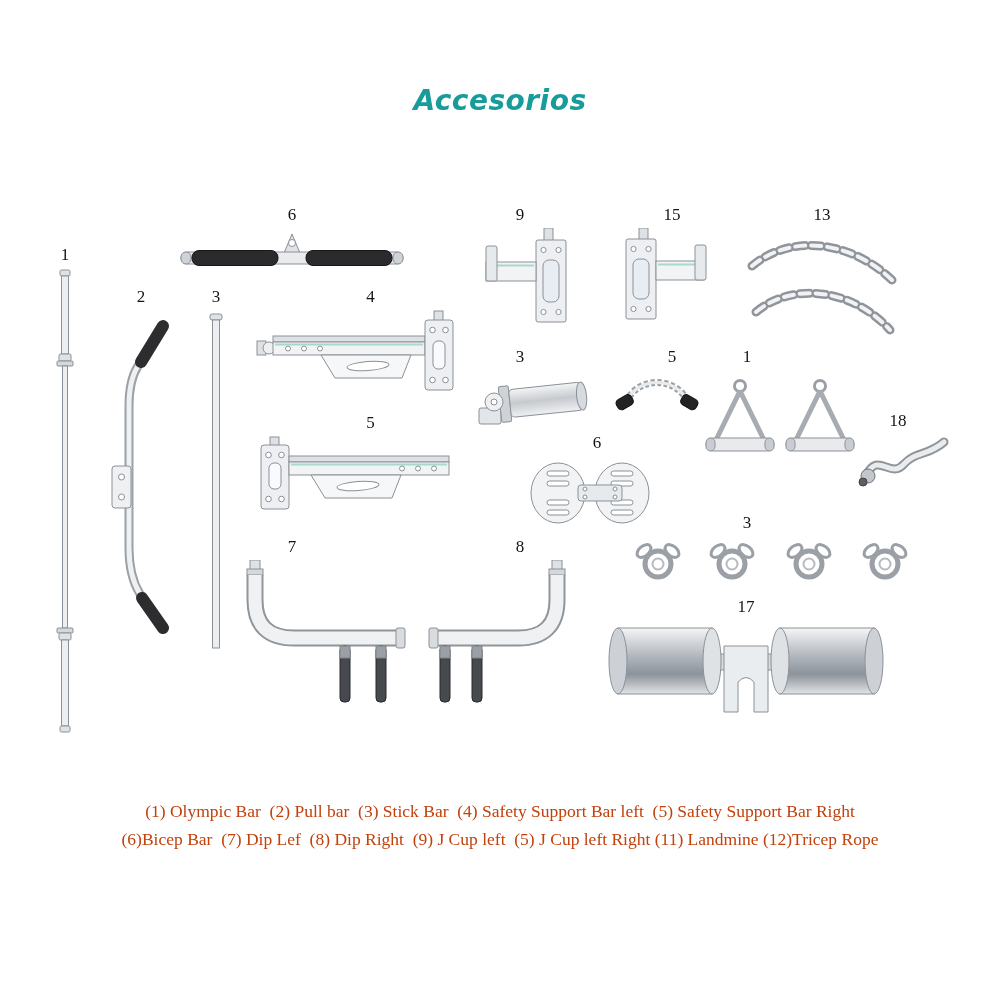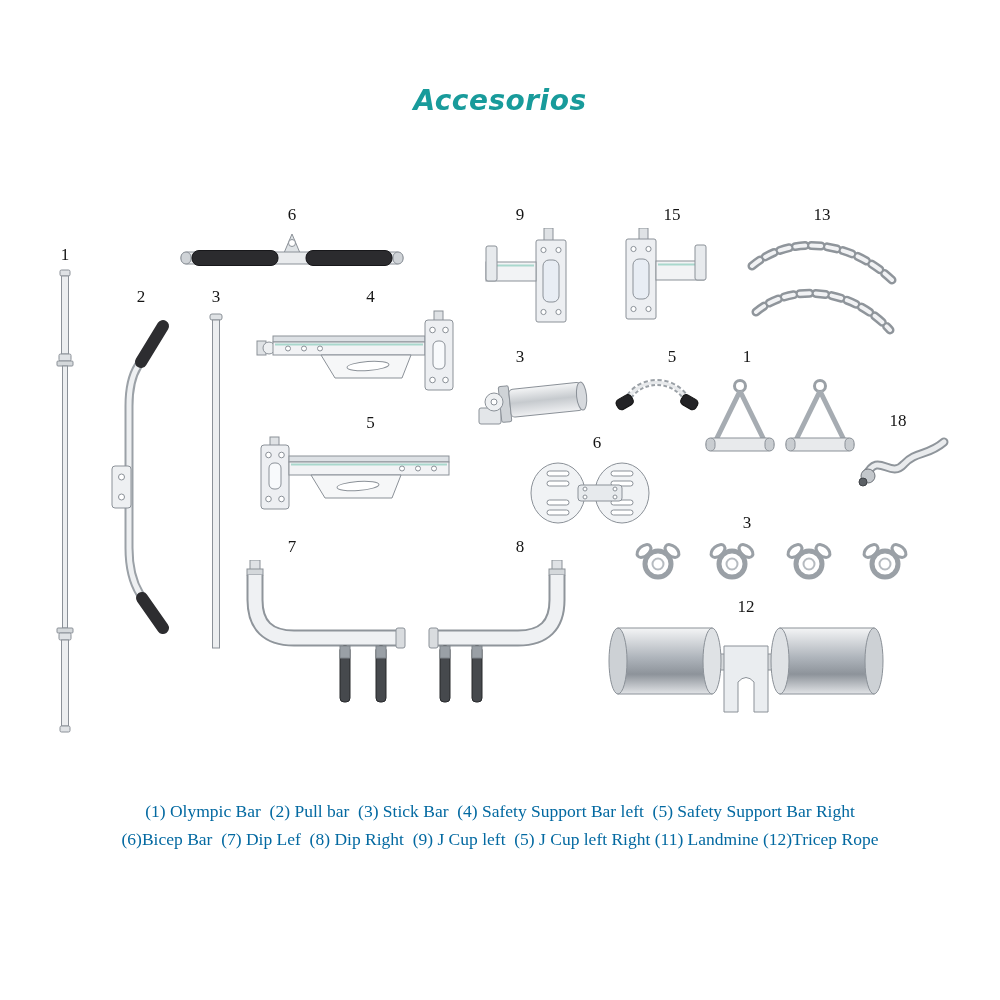--- a/index.html
+++ b/index.html
@@ -5,21 +5,21 @@
   html,body{margin:0;padding:0;background:#ffffff;}
   .page{position:relative;width:1000px;height:1000px;background:#ffffff;overflow:hidden;}
   .title{position:absolute;top:84px;left:0;width:100%;text-align:center;
          font-family:"DejaVu Sans",sans-serif;font-style:italic;font-weight:700;
          font-size:28px;color:var(--accent,#189b9b);letter-spacing:.5px;}
   .item{position:absolute;}
   .num{display:block;text-align:center;font-family:"Liberation Serif",serif;
        font-size:17px;line-height:22px;color:#151515;margin-bottom:2px;}
   .item svg{display:block;margin:0 auto;}
   .caption{position:absolute;left:0;top:797px;width:100%;text-align:center;
-           font-family:"Liberation Serif",serif;font-size:17.5px;color:#0369a1;}
+           font-family:"Liberation Serif",serif;font-size:17.5px;color:#c2410c;}
   .caption div{line-height:28px;white-space:pre;}
 </style>
 </head>
 <body>
 
 <div class="page">
 
   <div class="title">Accesorios</div>
 
   <div class="item" style="left:40px;top:244px;width:50px;">
@@ -258,21 +258,21 @@
         <circle cx="177" cy="28" r="5.5" fill="#ffffff" stroke="#b6bbc0" stroke-width="2"></circle>
         <ellipse cx="239" cy="15" rx="8" ry="5" stroke-width="3" transform="rotate(-40 239 15)"></ellipse>
         <ellipse cx="267" cy="15" rx="8" ry="5" stroke-width="3" transform="rotate(40 267 15)"></ellipse>
         <circle cx="253" cy="28" r="13" stroke-width="5"></circle>
         <circle cx="253" cy="28" r="5.5" fill="#ffffff" stroke="#b6bbc0" stroke-width="2"></circle>
       </g>
     </svg>
   </div>
 
   <div class="item" style="left:598px;top:596px;width:296px;">
-    <span class="num">12</span>
+    <span class="num">17</span>
     <svg width="296" height="112" viewBox="0 0 296 112">
       <defs>
         <linearGradient id="g16" x1="0" y1="0" x2="0" y2="1">
           <stop offset="0" stop-color="#f4f5f6"></stop>
             <stop offset="0.45" stop-color="#aeb4bb"></stop>
           <stop offset="0.7" stop-color="#8d939a"></stop>
             <stop offset="1" stop-color="#e2e4e7"></stop>
         </linearGradient>
       </defs>
       <rect x="118" y="34" width="60" height="16" rx="3" fill="#d6d9dc" stroke="#8b9198"></rect>

